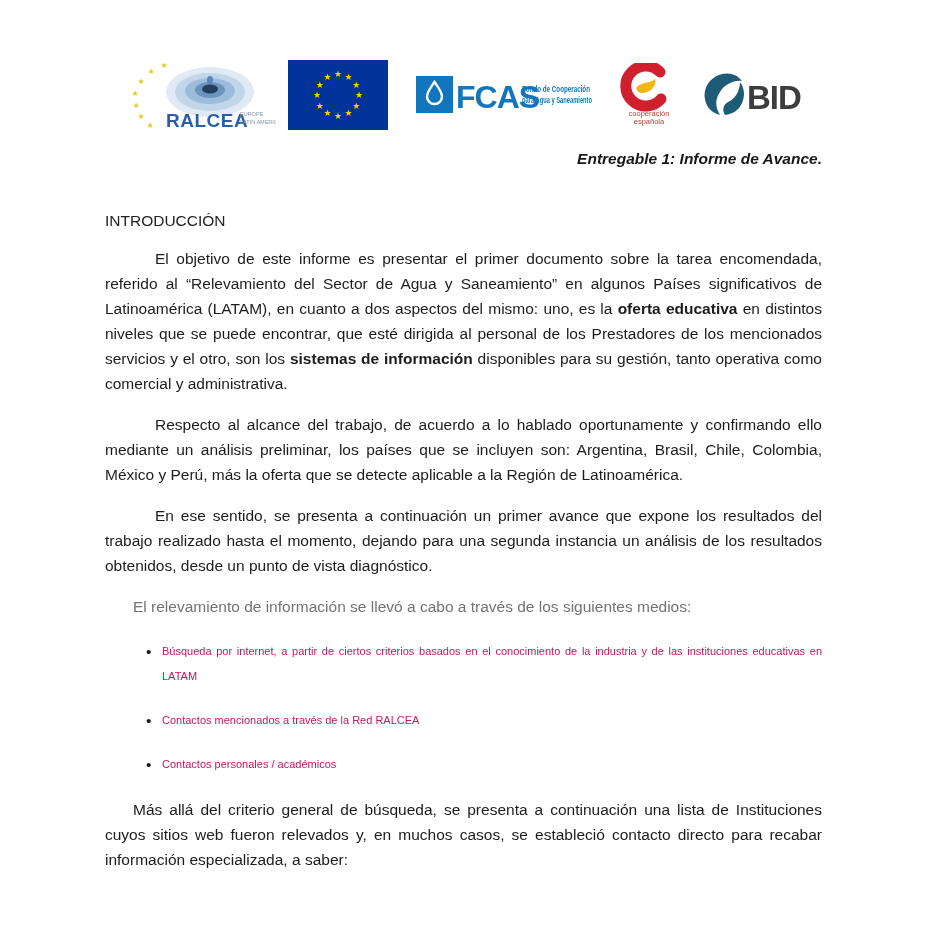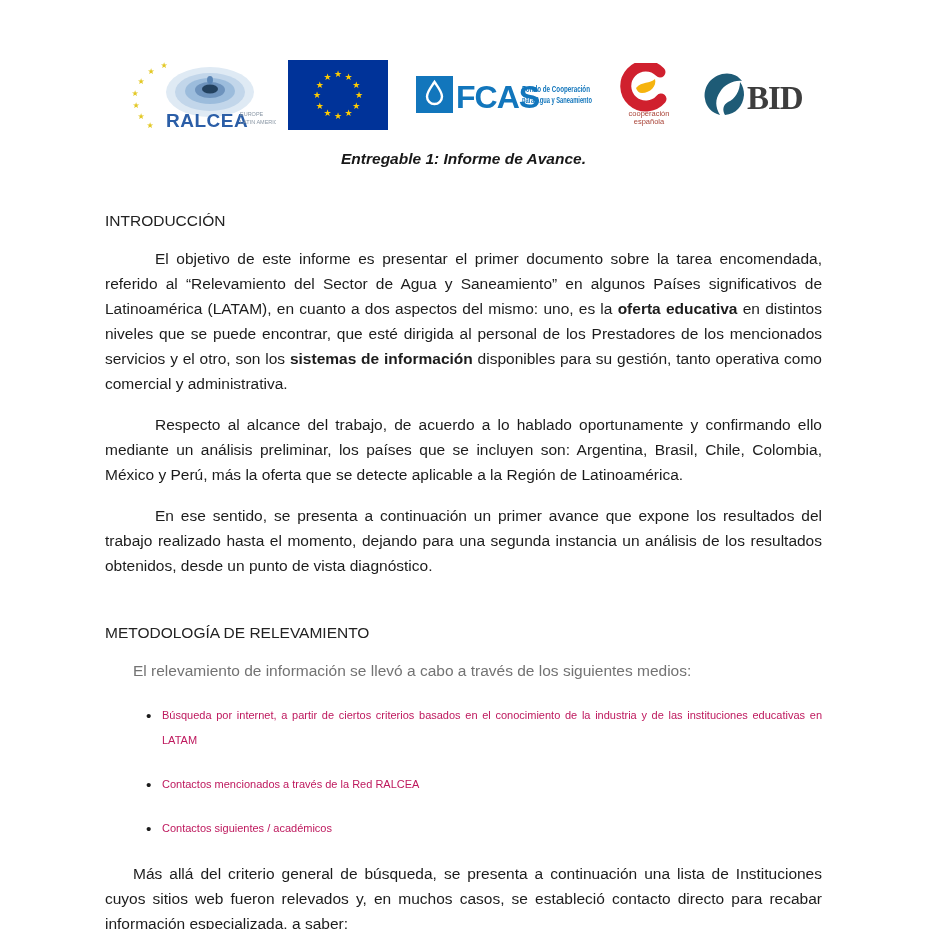--- a/index.html
+++ b/index.html
@@ -15,32 +15,32 @@
   
   .logos-row {
     margin-top:55px; height:80px;
     display:flex; align-items:center; justify-content:center;
   }
   .logo { flex:none; display:flex; align-items:center; justify-content:center; }
   .logo-ralcea { width:152px; height:78px; margin-right:12px; }
   .logo-eu     { width:100px; height:70px; margin-right:26px; }
   .logo-coop   { width:74px;  height:64px; margin-right:14px; }
   .logo-fcas   { width:178px; height:56px; margin-right:20px; }
-  .logo-bid    { width:104px; height:48px;font-family:Liberation Serif, serif; }
+  .logo-bid    { width:104px; height:48px; }
 
   
   .content { margin-left:105px; margin-right:106px; }
 
   .doc-title {
     margin-top:31px; text-align:center;
     font-size:15.5px; font-weight:bold; letter-spacing:0.1px;
     color:#181818;
   }
   .doc-subtitle {
-    margin-top:15px; text-align:center;
+    margin-top:15px; text-align:right;
     font-size:15.5px; font-weight:bold; font-style:italic;
     color:#181818;
   }
 
   .section-heading { font-size:15.5px; color:#222; }
   .heading-intro { margin-top:44px; }
   .heading-metodo { margin-top:46px; }
 
   .para {
     font-size:15.5px; line-height:25px;
@@ -155,35 +155,34 @@
     <div class="doc-subtitle">Entregable 1: Informe de Avance.</div>
 
     <div class="section-heading heading-intro">INTRODUCCIÓN</div>
 
     <p class="para indent-50 mt16"><span>El objetivo de este informe es presentar el primer documento sobre la tarea encomendada, referido al  “Relevamiento del Sector de Agua y Saneamiento” en algunos Países significativos de Latinoamérica (LATAM), en cuanto a dos aspectos del mismo: uno, es la </span><b>oferta educativa</b><span> en distintos niveles que se puede encontrar, que esté dirigida al personal de los Prestadores de los mencionados servicios y el otro, son los </span><b>sistemas de información</b><span> disponibles para su gestión, tanto operativa como comercial y administrativa.</span></p>
 
     <p class="para indent-50 mt12">Respecto al alcance del trabajo, de acuerdo a lo hablado oportunamente y confirmando ello mediante un análisis preliminar, los países que se incluyen son: Argentina, Brasil, Chile, Colombia, México y Perú, más la oferta que se detecte aplicable a la Región de Latinoamérica.</p>
 
     <p class="para indent-50 mt16">En ese sentido, se presenta a continuación un primer avance que expone los resultados del trabajo realizado hasta el momento, dejando para una segunda instancia un análisis de los resultados obtenidos, desde un punto de vista diagnóstico.</p>
 
-    <div class="section-heading heading-metodo">METODOLOGÍA DE RELEVAMIENTO</div>
 
     <div class="line-plain">El relevamiento de información se llevó a cabo a través de los siguientes medios:</div>
 
     <div class="bullet-list">
       <div class="bullet-item">
         <span class="bullet-marker">•</span>
         <span class="bullet-text">Búsqueda por internet, a partir de ciertos criterios basados en el conocimiento de la industria y de las instituciones educativas en LATAM</span>
       </div>
       <div class="bullet-item">
         <span class="bullet-marker">•</span>
         <span class="bullet-text">Contactos mencionados a través de la Red RALCEA</span>
       </div>
       <div class="bullet-item">
         <span class="bullet-marker">•</span>
-        <span class="bullet-text">Contactos siguientes / académicos</span>
+        <span class="bullet-text">Contactos personales / académicos</span>
       </div>
     </div>
 
     <p class="para indent-28 mt20">Más allá del criterio general de búsqueda, se presenta a continuación una lista de Instituciones cuyos sitios web fueron relevados y, en muchos casos, se estableció contacto directo para recabar información especializada, a saber:</p>
 
   </div>
 </div>
 
 </body></html>

